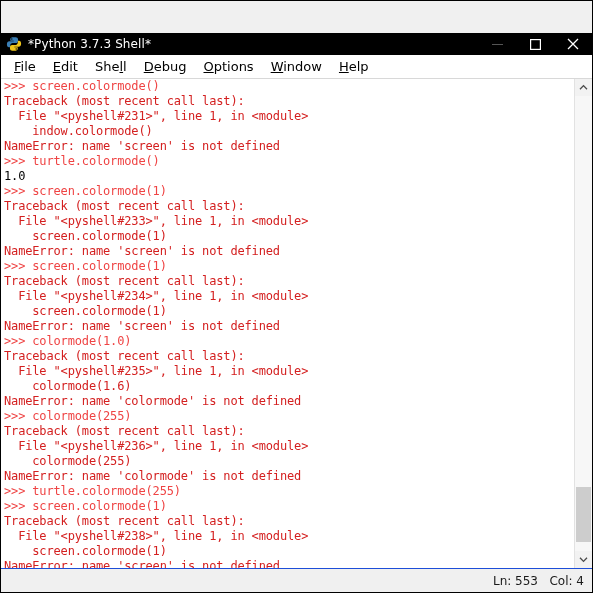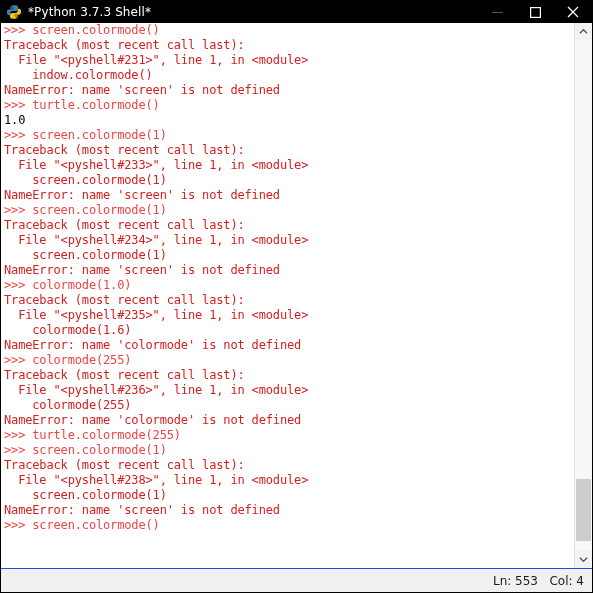--- a/index.html
+++ b/index.html
@@ -26,20 +26,21 @@
   }
 
   
   .titlebar {
     height: 22px;
     background: #000000;
     display: flex;
     align-items: center;
     flex: 0 0 auto;
     position: relative;
+    margin-top: 32px;
   }
   .titlebar-icon {
     width: 16px;
     height: 16px;
     margin-left: 5px;
     margin-right: 6px;
     flex: 0 0 auto;
     position: relative;
   }
   .titlebar-title {
@@ -188,20 +189,29 @@
         </svg>
       </div>
       <div class="wc">
         <svg width="12" height="12" viewBox="0 0 12 12">
           <path d="M1 1 L11 11 M11 1 L1 11" stroke="#ffffff" stroke-width="1.3" fill="none"></path>
         </svg>
       </div>
     </div>
   </div>
 
+  <div class="menubar">
+    <div class="menu-item"><u>F</u>ile</div>
+    <div class="menu-item"><u>E</u>dit</div>
+    <div class="menu-item">She<u>l</u>l</div>
+    <div class="menu-item"><u>D</u>ebug</div>
+    <div class="menu-item"><u>O</u>ptions</div>
+    <div class="menu-item"><u>W</u>indow</div>
+    <div class="menu-item"><u>H</u>elp</div>
+  </div>
 
   <div class="text-region">
     <div class="text-area" id="shell-output">
         <div class="code-line c-prompt">&gt;&gt;&gt; screen.colormode()</div>
         <div class="code-line c-err">Traceback (most recent call last):</div>
         <div class="code-line c-err">  File "&lt;pyshell#231&gt;", line 1, in &lt;module&gt;</div>
         <div class="code-line c-err">    indow.colormode()</div>
         <div class="code-line c-err">NameError: name 'screen' is not defined</div>
         <div class="code-line c-prompt">&gt;&gt;&gt; turtle.colormode()</div>
         <div class="code-line c-out">1.0</div>

